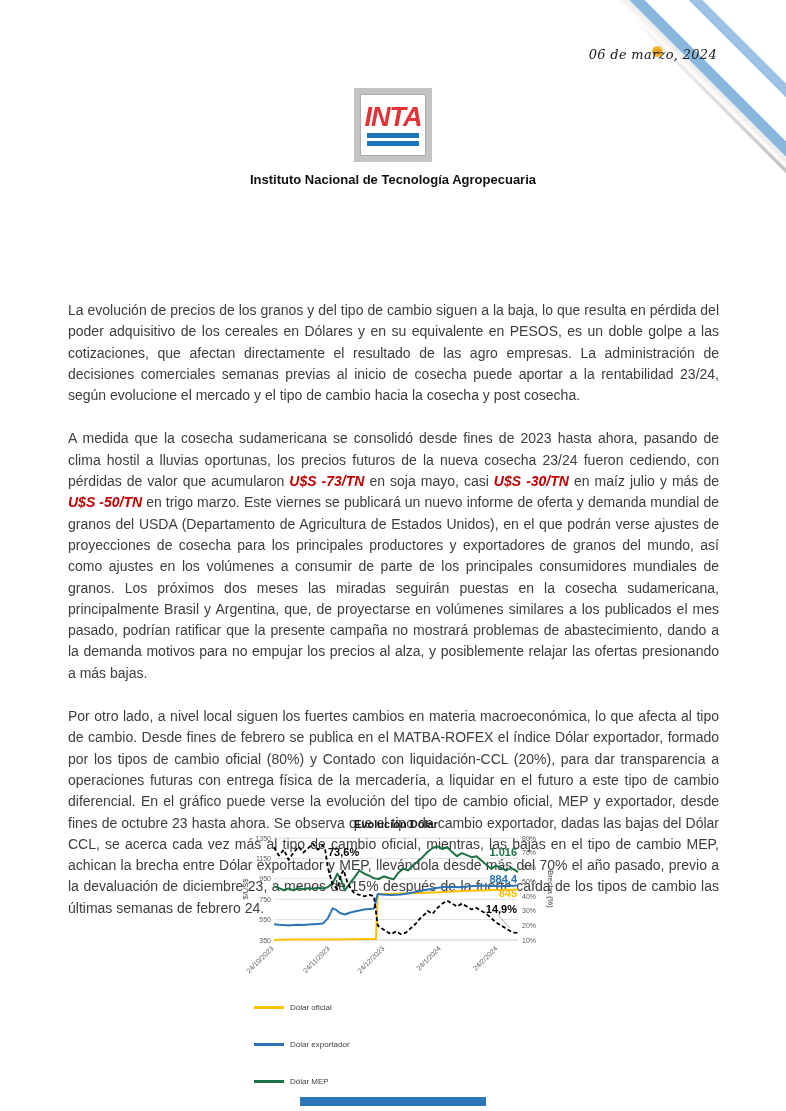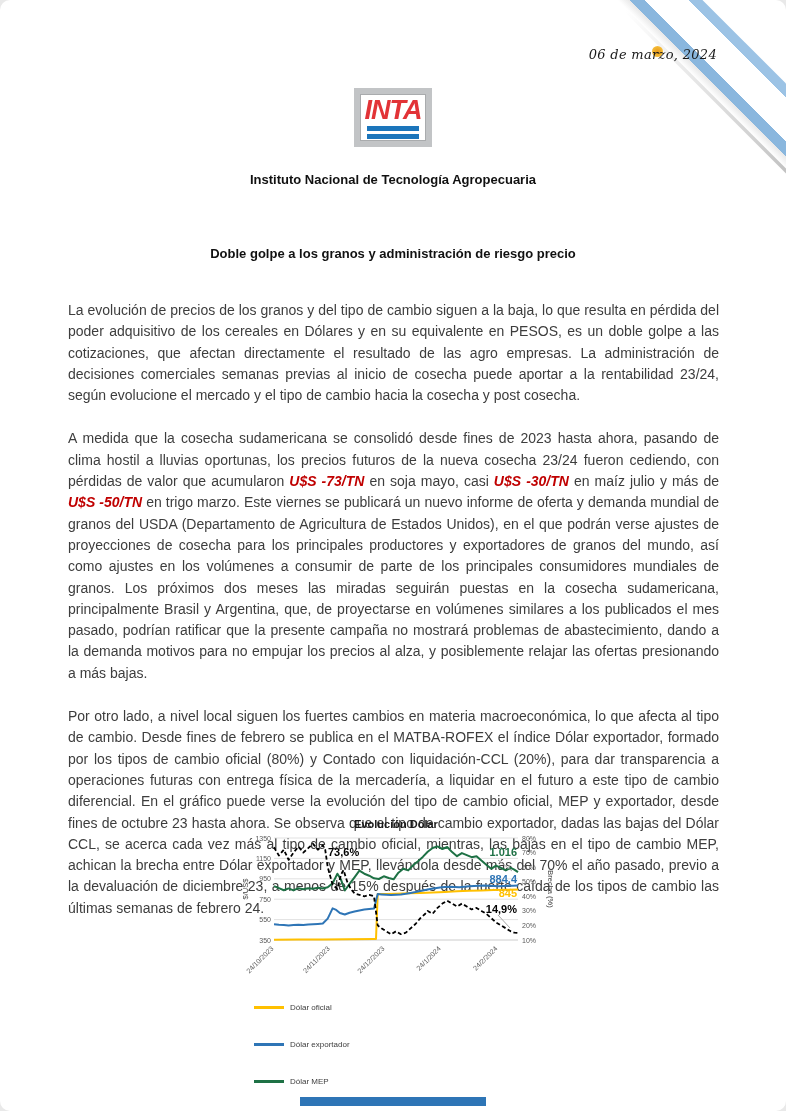--- a/index.html
+++ b/index.html
@@ -1,19 +1,19 @@
 <!DOCTYPE html>
 <html><head>
 <meta charset="utf-8">
 <style>
   * { margin:0; padding:0; box-sizing:border-box; }
   body { background:#e9e9e9; font-family:"Liberation Sans", sans-serif; }
   .page {
     position:relative; width:786px; height:1111px; margin:0 auto;
-    background:#ffffff; overflow:hidden;border-radius:10px;
+    background:#ffffff; overflow:hidden;
   }
   
   .ribbon-clip { position:absolute; top:0; right:0; width:195px; height:195px; overflow:hidden; }
   .ribbon-band {
     position:absolute; left:-18px; top:48px; width:330px; height:60px;
     transform:rotate(45deg);
     background:linear-gradient(180deg,
       #9cc3e5 0%, #9cc3e5 17%,
       #ffffff 17%, #ffffff 68%,
       #8ab7de 68%, #8ab7de 86%,
@@ -30,21 +30,21 @@
     background:radial-gradient(circle at 50% 50%, #e99b1c 0%, #f3b733 60%, #f6c95e 100%);
   }
   .date-line {
     position:absolute; top:47px; right:69px;
     font-family:"DejaVu Serif", serif; font-style:italic;
     font-size:13px; color:#1a1a1a; letter-spacing:.3px;
   }
   
   .logo-box {
     position:absolute; top:88px; left:50%; transform:translateX(-50%);
-    width:78px; height:59px; background:#ffffff;
+    width:78px; height:74px; background:#ffffff;
     border:6px solid #c2c4c6; box-shadow:0 0 0 1px #a9abad inset;
     display:flex; flex-direction:column; align-items:center; justify-content:center;
   }
   .logo-text {
     font-family:"Liberation Sans", sans-serif; font-weight:bold; font-style:italic;
     font-size:27px; line-height:26px; color:#e23337; letter-spacing:-1px;
     text-shadow:0 0 1px #fff;
   }
   .logo-bar { width:52px; height:5px; background:#1b75bb; margin-top:3px; }
   .logo-bar + .logo-bar { margin-top:3px; }
@@ -91,21 +91,20 @@
 
   <div class="date-line">06 de marzo, 2024</div>
 
   <div class="logo-box">
     <div class="logo-text">INTA</div>
     <div class="logo-bar"></div>
     <div class="logo-bar"></div>
   </div>
 
   <div class="heading h-org">Instituto Nacional de Tecnología Agropecuaria</div>
-  <div class="heading h-title">Doble golpe a los granos y administración de riesgo precio</div>
 
   <div class="content">
     <p class="para">La evolución de precios de los granos y del tipo de cambio siguen a la baja, lo que resulta en pérdida del poder adquisitivo de los cereales en Dólares y en su equivalente en PESOS, es un doble golpe a las cotizaciones, que afectan directamente el resultado de las agro empresas. La administración de decisiones comerciales semanas previas al inicio de cosecha puede aportar a la rentabilidad 23/24, según evolucione el mercado y el tipo de cambio hacia la cosecha y post cosecha.</p>
     <p class="para"><span>A medida que la cosecha sudamericana se consolidó desde fines de 2023 hasta ahora, pasando de clima hostil a lluvias oportunas, los precios futuros de la nueva cosecha 23/24 fueron cediendo, con pérdidas de valor que acumularon </span><span class="red">U$S -73/TN</span><span> en soja mayo, casi </span><span class="red">U$S -30/TN</span><span> en maíz julio y más de </span><span class="red">U$S -50/TN</span><span> en trigo marzo. Este viernes se publicará un nuevo informe de oferta y demanda mundial de granos del USDA (Departamento de Agricultura de Estados Unidos), en el que podrán verse ajustes de proyecciones de cosecha para los principales productores y exportadores de granos del mundo, así como ajustes en los volúmenes a consumir de parte de los principales consumidores mundiales de granos. Los próximos dos meses las miradas seguirán puestas en la cosecha sudamericana, principalmente Brasil y Argentina, que, de proyectarse en volúmenes similares a los publicados el mes pasado, podrían ratificar que la presente campaña no mostrará problemas de abastecimiento, dando a la demanda motivos para no empujar los precios al alza, y posiblemente relajar las ofertas presionando a más bajas.</span></p>
     <p class="para">Por otro lado, a nivel local siguen los fuertes cambios en materia macroeconómica, lo que afecta al tipo de cambio. Desde fines de febrero se publica en el MATBA-ROFEX el índice Dólar exportador, formado por los tipos de cambio oficial (80%) y Contado con liquidación-CCL (20%), para dar transparencia a operaciones futuras con entrega física de la mercadería, a liquidar en el futuro a este tipo de cambio diferencial. En el gráfico puede verse la evolución del tipo de cambio oficial, MEP y exportador, desde fines de octubre 23 hasta ahora. Se observa que el tipo de cambio exportador, dadas las bajas del Dólar CCL, se acerca cada vez más al tipo de cambio oficial, mientras, las bajas en el tipo de cambio MEP, achican la brecha entre Dólar exportador y MEP, llevándola desde más del 70% el año pasado, previo a la devaluación de diciembre 23, a menos de 15% después de la fuerte caída de los tipos de cambio las últimas semanas de febrero 24.</p>
   </div>
 
   <div class="chart-wrap">
     <svg id="chart-svg" width="316" height="168" viewBox="0 0 316 168" xmlns="http://www.w3.org/2000/svg">
         <line x1="34" x2="278" y1="124" y2="124" stroke="#bfbfbf" stroke-width="0.8"></line>

